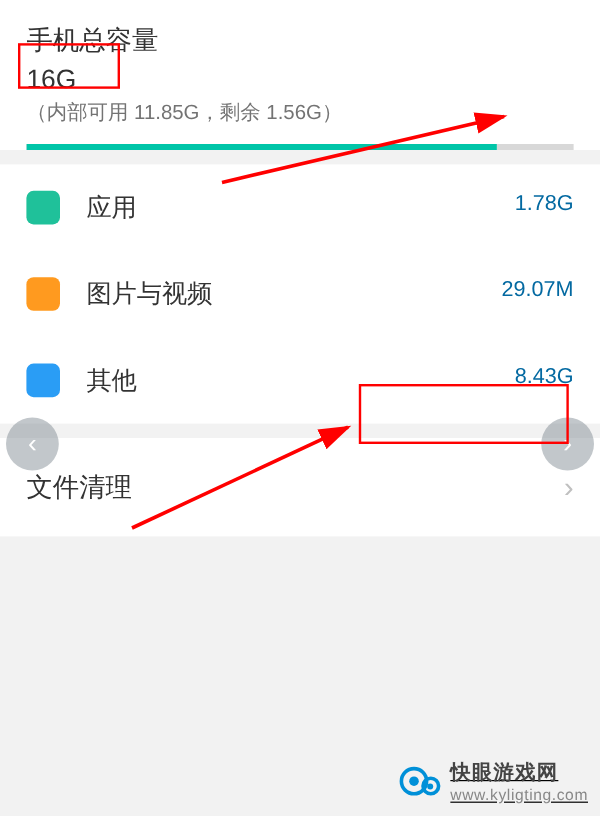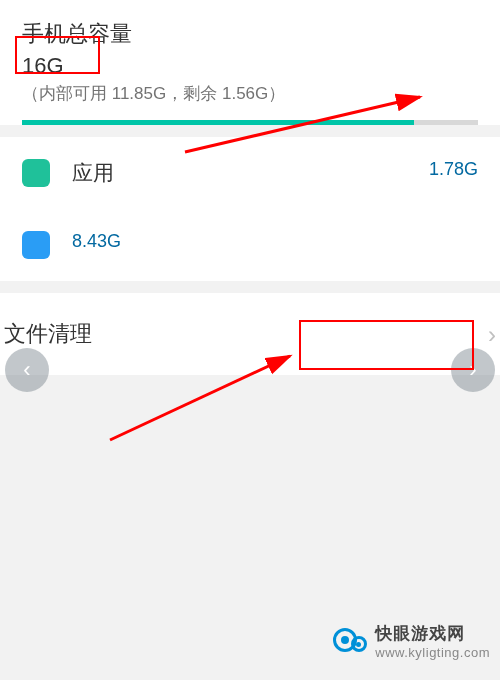--- a/index.html
+++ b/index.html
@@ -70,21 +70,21 @@
       color: #333;
       flex: 1;
     }
     .row-value {
       font-size: 18px;
       color: #0369a1;
     }
     .cleanup-row {
       display: flex;
       align-items: flex-end;
-      padding: 26px 4px;
+      padding: 26px 22px;
     }
     .cleanup-label {
       font-size: 22px;
       color: #333;
       flex: 1;
     }
     .chevron {
       color: #c0c0c0;
       font-size: 24px;
       font-weight: 200;
@@ -113,24 +113,25 @@
       color: #fff;
       font-size: 22px;
       top: 348px;
       user-select: none;
     }
     .carousel-prev { left: 5px; }
     .carousel-next { right: 5px; }
     .watermark {
       position: absolute;
       right: 10px;
-      bottom: 20px;
-      display: flex;
-      align-items: flex-start;
+      bottom: 10px;
+      display: flex;
+      align-items: center;
       z-index: 100;
+      text-decoration: underline;
     }
     .wm-logo {
       width: 36px;
       height: 36px;
       position: relative;
       margin-right: 6px;
     }
     .wm-eye {
       position: absolute;
       border: 3px solid #0090d8;
@@ -172,21 +173,27 @@
   </div>
 </div>
 
 <div class="section">
   <div class="row">
     <div class="swatch sw-apps"></div>
     <div class="row-label">应用</div>
     <div class="row-value">1.78G</div>
   </div>
   <div class="row">
+    <div class="swatch sw-media"></div>
+    <div class="row-label">图片与视频</div>
+    <div class="row-value">29.07M</div>
+  </div>
+  <div class="row">
     <div class="swatch sw-other"></div>
+    <div class="row-label">其他</div>
     <div class="row-value">8.43G</div>
   </div>
 </div>
 
 <div class="section">
   <div class="cleanup-row">
     <div class="cleanup-label">文件清理</div>
     <div class="chevron">›</div>
   </div>
 </div>

